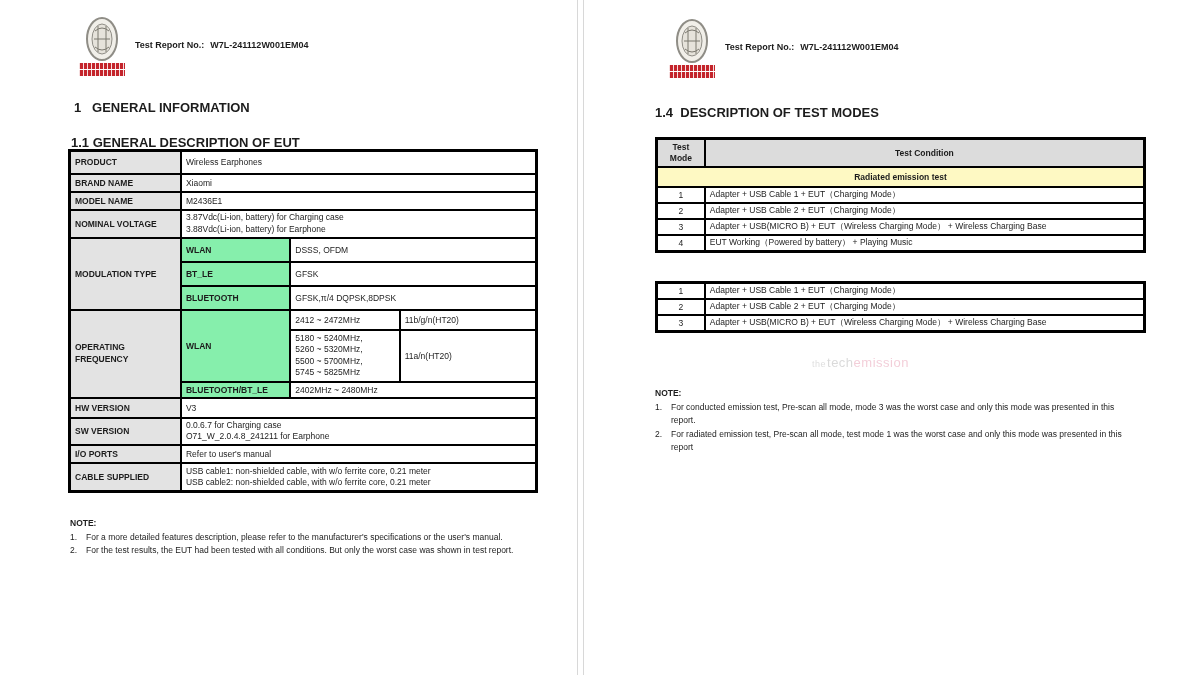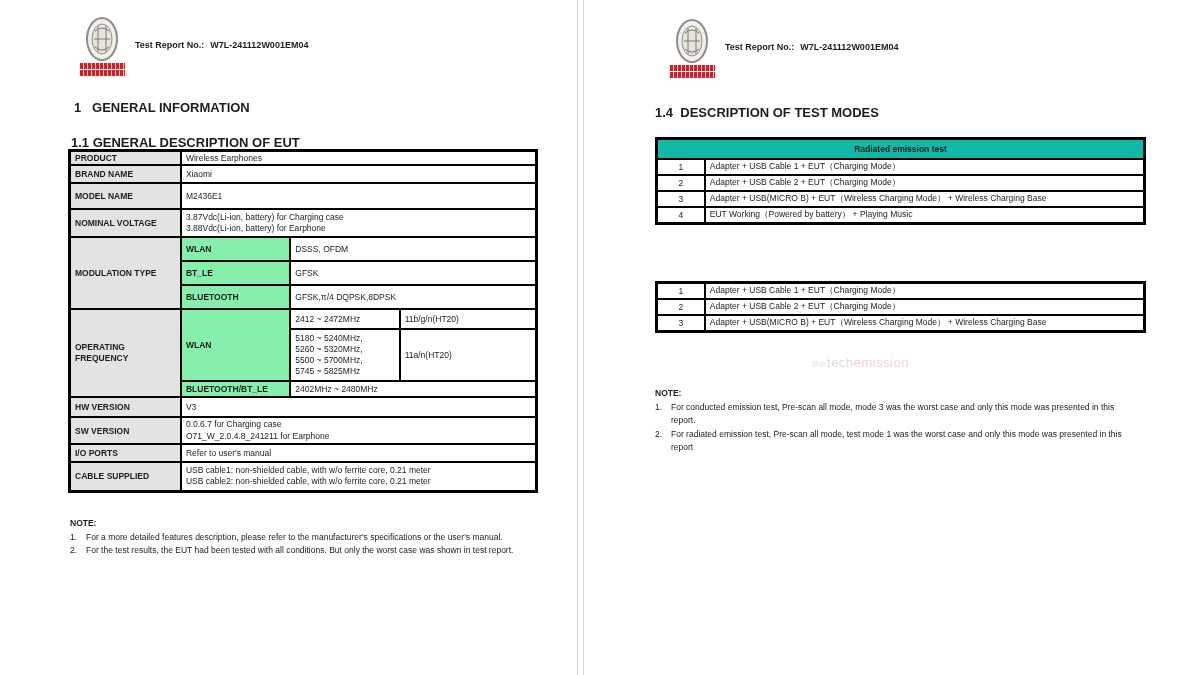--- a/index.html
+++ b/index.html
@@ -25,21 +25,21 @@
   
   table{border-collapse:collapse;table-layout:fixed;}
   td{border:2px solid #000;font-size:8.5px;vertical-align:middle;
      padding:1px 4px;overflow:hidden;}
   .preline{white-space:pre-line;line-height:1.3;}
   .lbl{background:#e3e3e3;font-weight:bold;}
   .grn{background:#86efac;font-weight:bold;}
   .eut-table{position:absolute;left:68px;top:149px;width:470px;border:3px solid #000;}
   .tm-table{position:absolute;left:71px;width:491px;border:3px solid #000;}
   .tm-head{background:#dcdcdc;font-weight:bold;text-align:center;}
-  .yellow{background:#14b8a6;font-weight:bold;text-align:center;}
+  .yellow{background:#fef9c3;font-weight:bold;text-align:center;}
   .modecell{text-align:center;}
 
   
   .note{position:absolute;font-size:8.5px;line-height:1.55;}
   .note .note-title{font-weight:bold;margin-bottom:1px;}
   .note-item{display:flex;}
   .note-item .n{width:16px;flex:none;}
   .note-item .t{flex:1;}
 
   
@@ -74,29 +74,29 @@
   <div class="h-big" style="left:71px;top:124px;margin-top:11px;">1.1 GENERAL DESCRIPTION OF EUT</div>
 
   <table class="eut-table">
     <colgroup>
         <col style="width:110px">
         <col style="width:108px">
         <col style="width:108px">
         <col style="width:135px">
       </colgroup>
     <tbody>
-        <tr style="height:14px">
+        <tr style="height:23px">
       <td class="lbl">PRODUCT</td>
       <td colspan="3">Wireless Earphones</td>
     </tr>
     <tr style="height:18px">
       <td class="lbl">BRAND NAME</td>
       <td colspan="3">Xiaomi</td>
     </tr>
-    <tr style="height:26px">
+    <tr style="height:18px">
       <td class="lbl">MODEL NAME</td>
       <td colspan="3">M2436E1</td>
     </tr>
     <tr style="height:28px">
       <td class="lbl">NOMINAL VOLTAGE</td>
       <td colspan="3" class="preline">3.87Vdc(Li-ion, battery) for Charging case
 3.88Vdc(Li-ion, battery) for Earphone</td>
     </tr>
     <tr style="height:24px">
       <td class="lbl" rowspan="3">MODULATION TYPE</td>
@@ -183,20 +183,25 @@
   </div>
 
   <div class="h-big" style="left:71px;top:105px;">1.4  DESCRIPTION OF TEST MODES</div>
 
   <table class="tm-table" style="top:137px;">
     <colgroup>
         <col style="width:48px">
         <col style="width:437px">
       </colgroup>
     <tbody>
+        <tr style="height:28px">
+      <td class="tm-head preline">Test
+Mode</td>
+      <td class="tm-head">Test Condition</td>
+    </tr>
     <tr style="height:20px">
       <td colspan="2" class="yellow">Radiated emission test</td>
     </tr>
     <tr style="height:15px">
       <td class="modecell">1</td>
       <td>Adapter + USB Cable 1 + EUT（Charging Mode）</td>
     </tr>
     <tr style="height:15px">
       <td class="modecell">2</td>
       <td>Adapter + USB Cable 2 + EUT（Charging Mode）</td>

